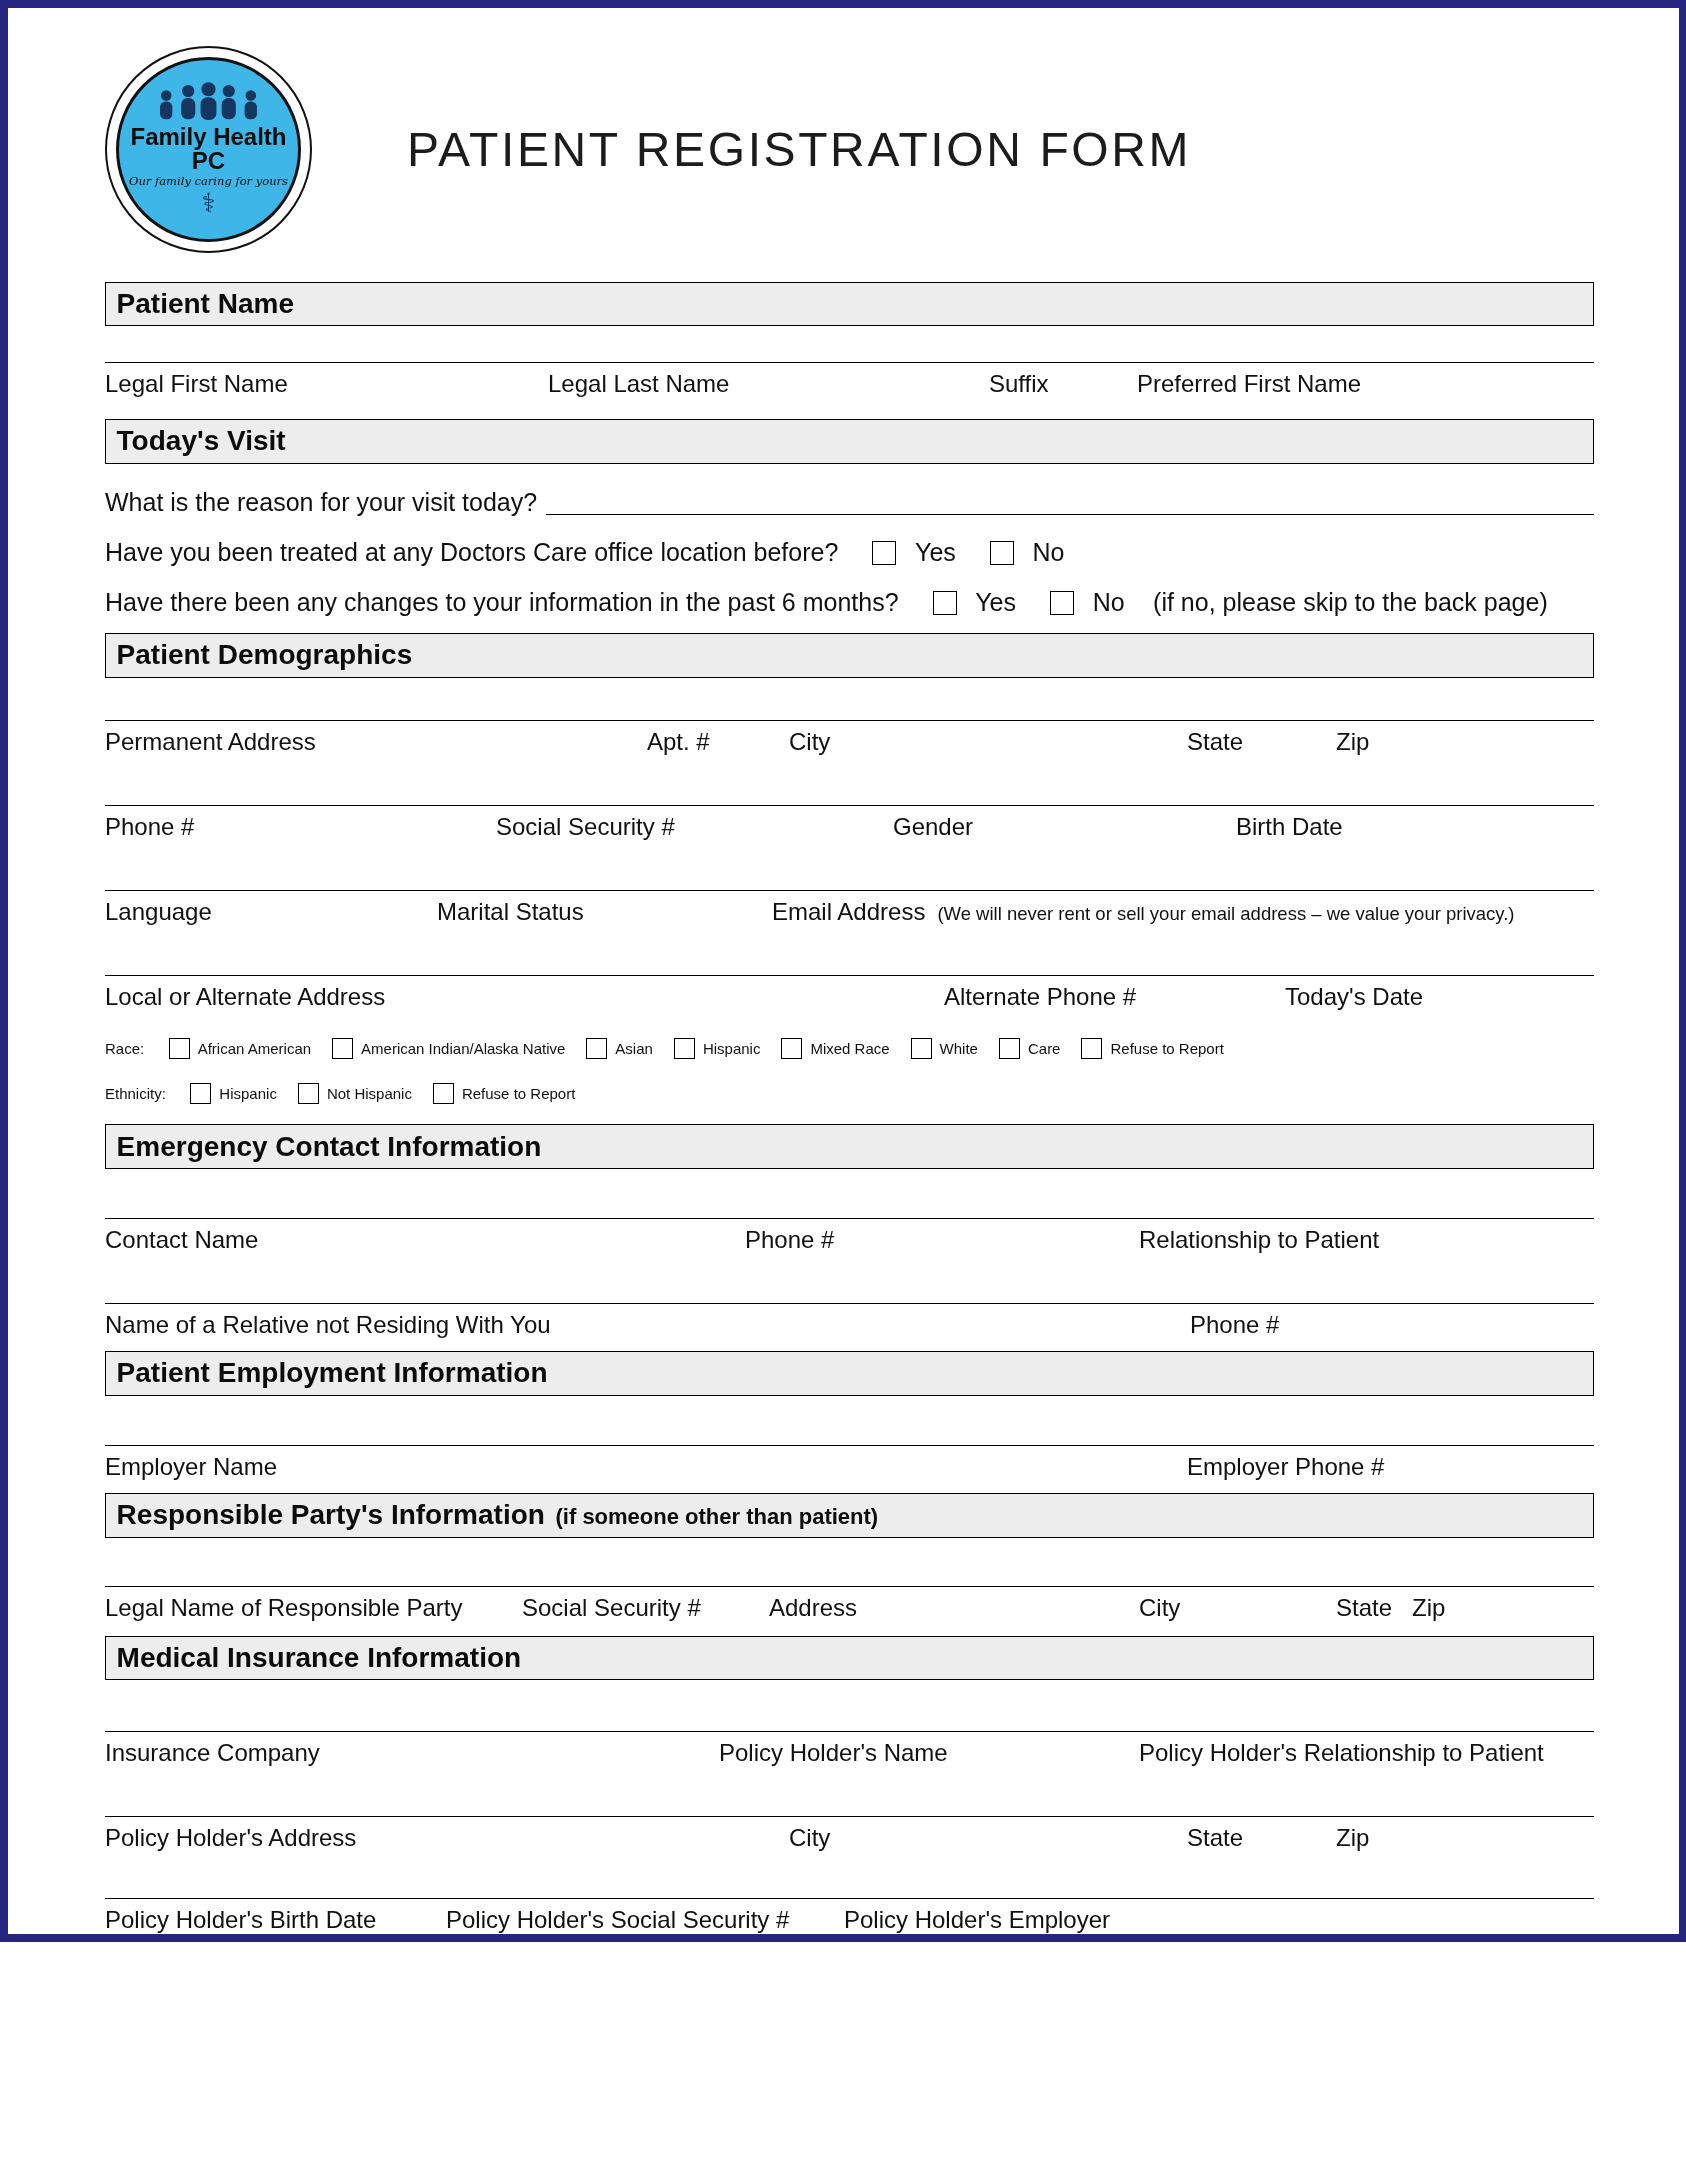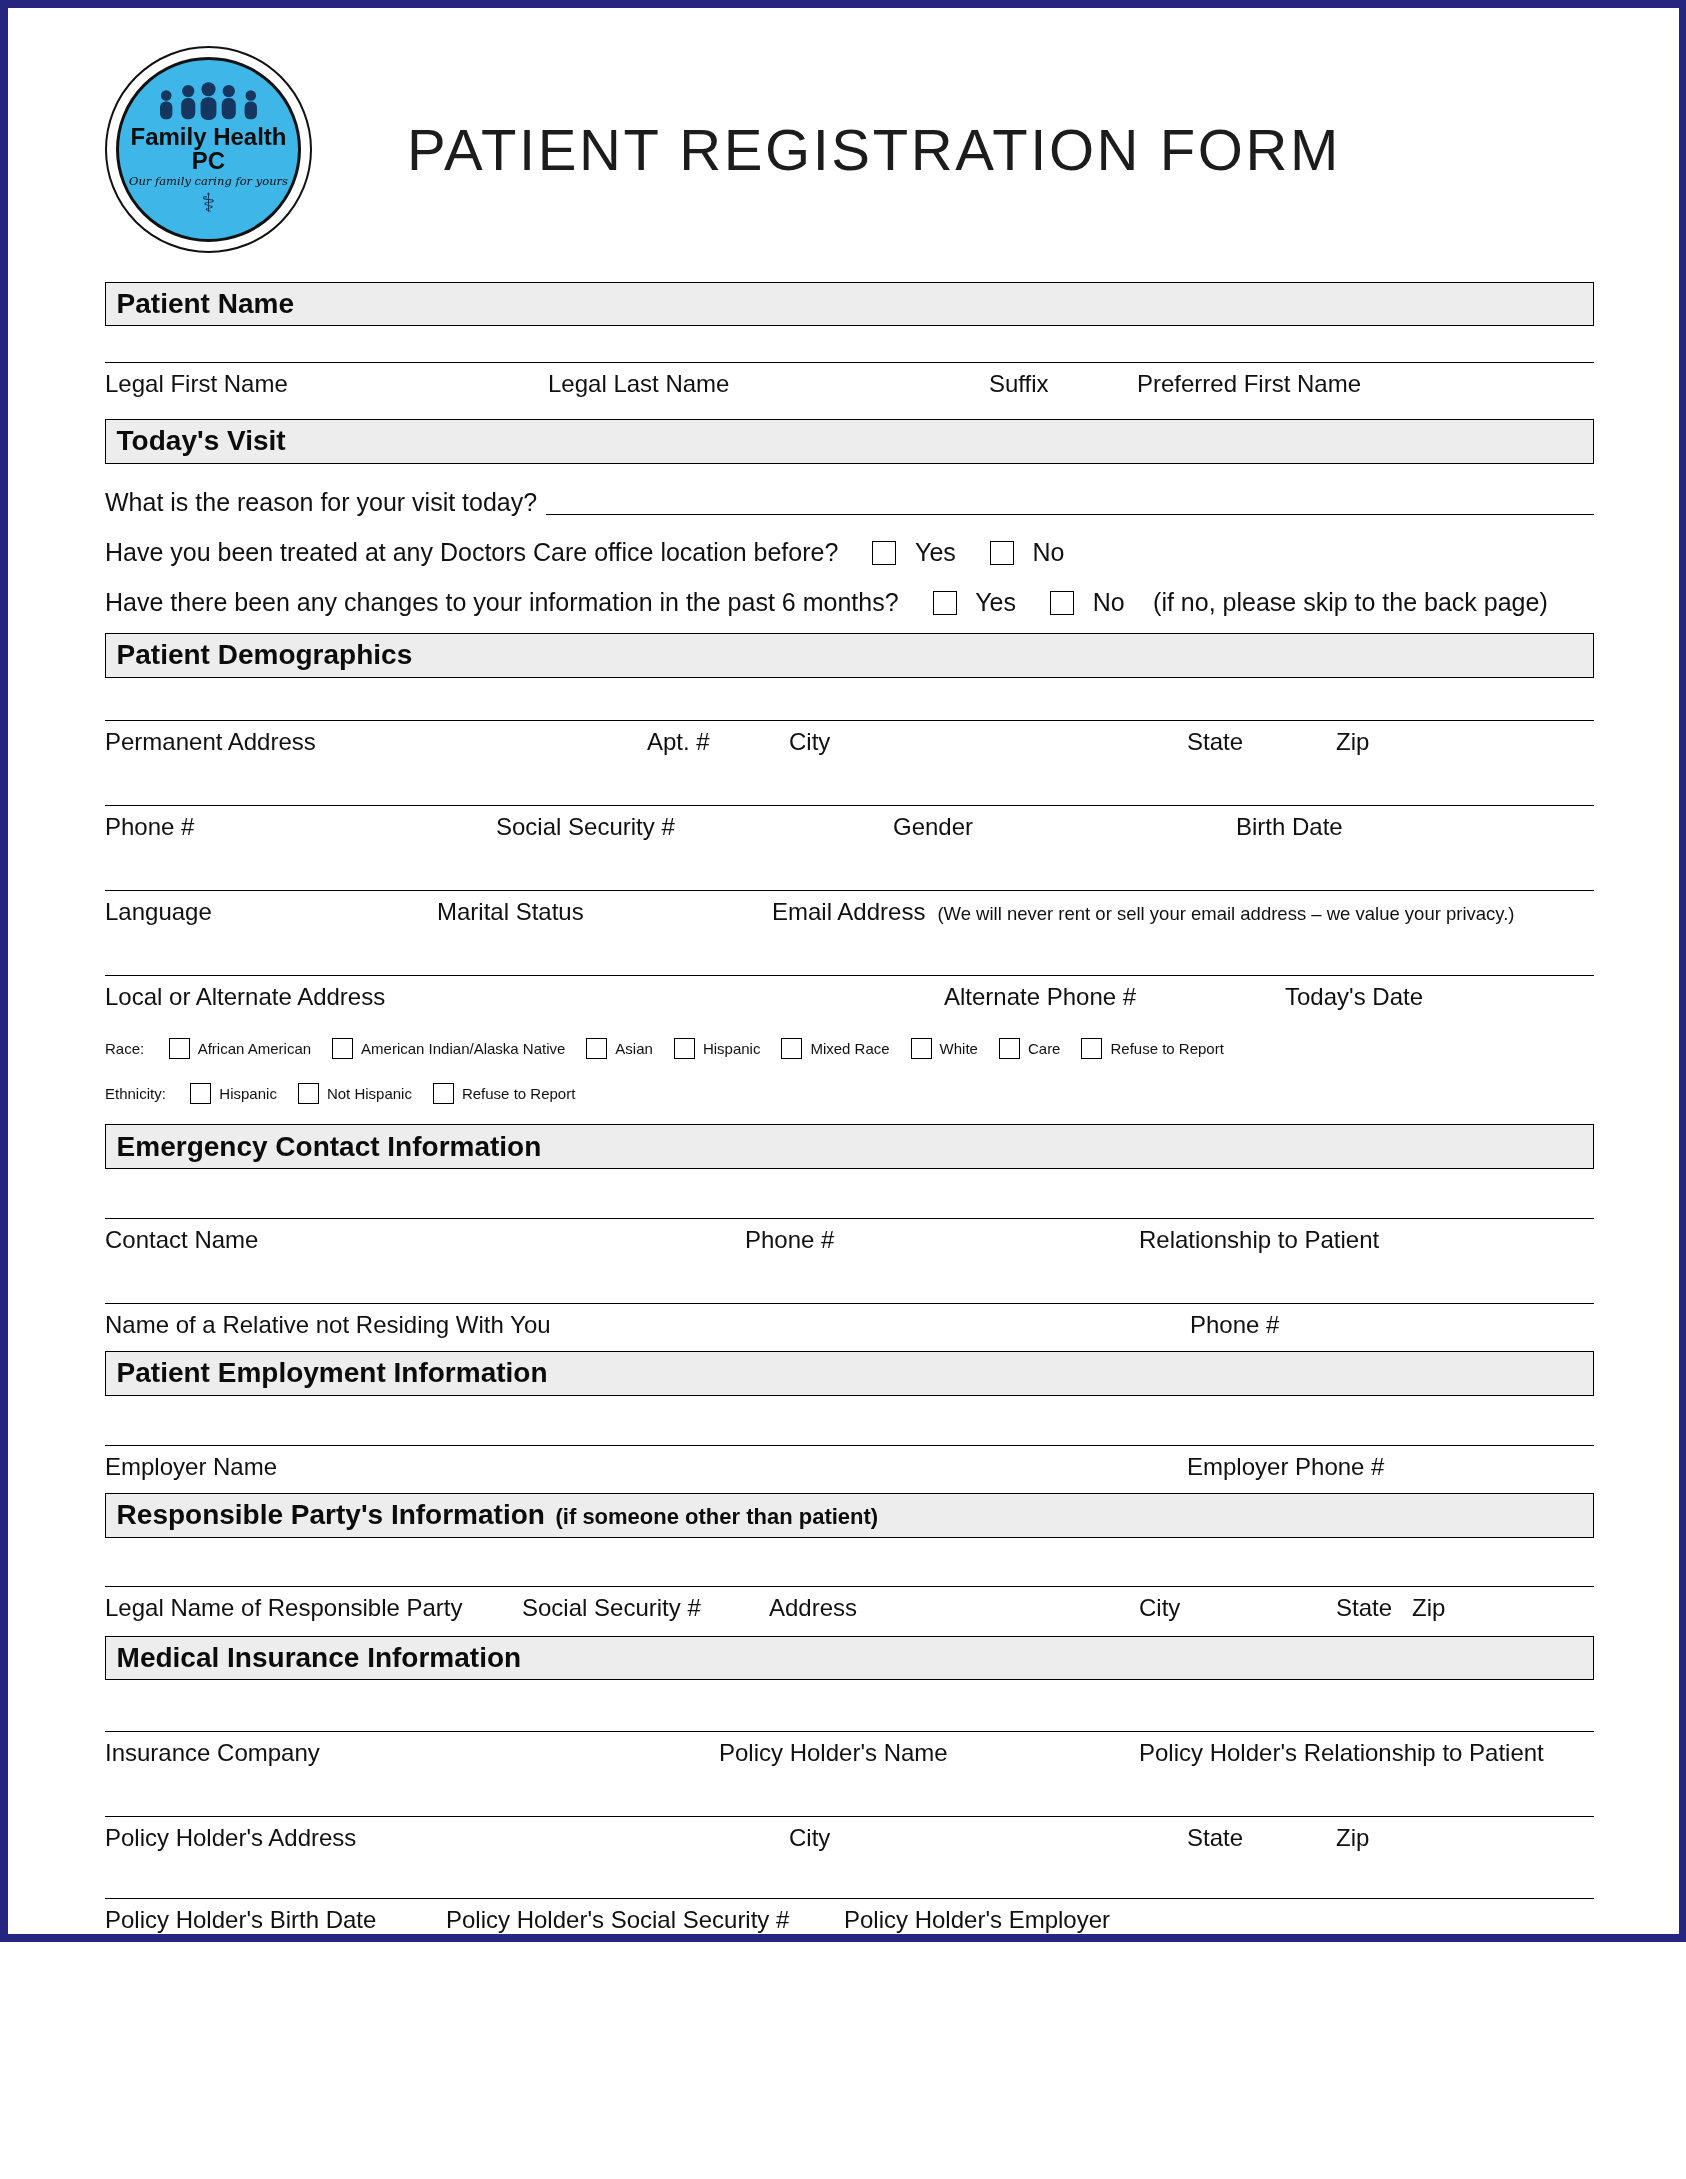--- a/index.html
+++ b/index.html
@@ -27,21 +27,21 @@
   .logo-inner {
     width:185px; height:185px; border-radius:50%;
     background:#3fb6e8; border:3.5px solid #111;
     display:flex; flex-direction:column; align-items:center; justify-content:center;
     text-align:center; gap:0.9px;
   }
   .logo-name { font-size:24px; font-weight:bold; color:#0d0d0d; line-height:1; margin-top:1.8px; }
   .logo-tagline { font-family:"DejaVu Serif", serif; font-style:italic; font-size:11.5px; color:#0d0d0d; }
   .logo-caduceus { font-size:26.5px; line-height:1; color:#14365f; margin-top:0.9px; }
   .title {
-    font-size:58px; font-weight:400; letter-spacing:2.6px;
+    font-size:48px; font-weight:400; letter-spacing:2.6px;
     color:#1c1c1c; margin-left:95px; white-space:nowrap;text-align:center;
   }
 
   
   .sec {
     border:1.8px solid #000; background:#ededed;
     padding:5.3px 10.6px; font-size:28px; font-weight:bold; color:#0c0c0c;
     display:flex; align-items:baseline;
   }
   .sec-note { font-size:22px; font-weight:bold; margin-left:10.6px; }

